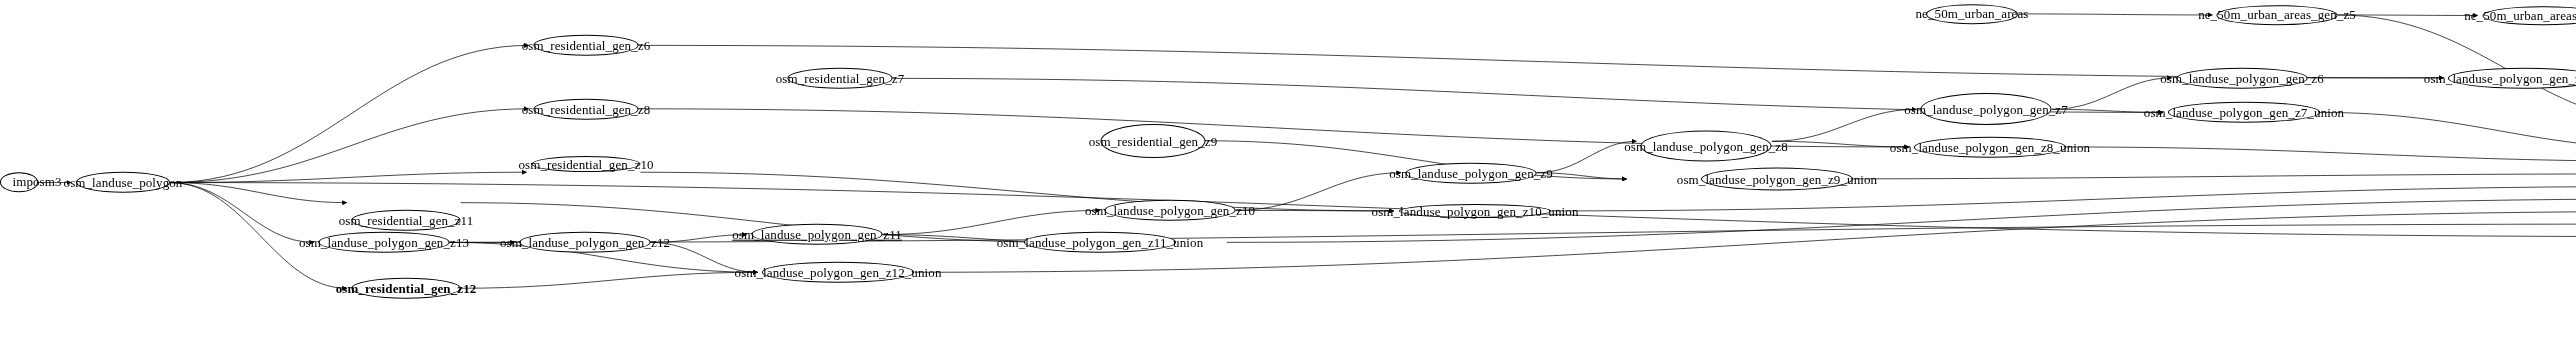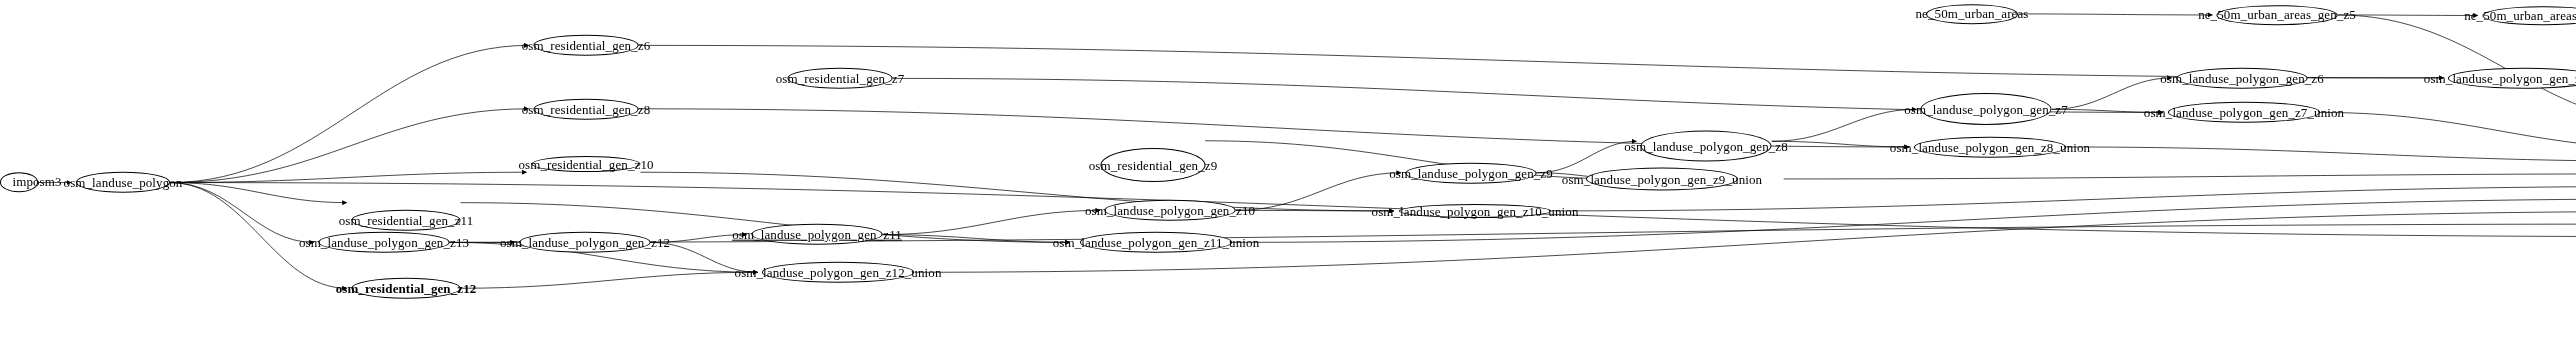--- a/index.html
+++ b/index.html
@@ -108,21 +108,21 @@
       </div>
       <div class="node" style="left: 586px; top: 45px; width: 105px; height: 20.6px;">
         <span class="node-label">osm_residential_gen_z6</span>
       </div>
       <div class="node" style="left: 840px; top: 78px; width: 105px; height: 20.6px;">
         <span class="node-label">osm_residential_gen_z7</span>
       </div>
       <div class="node" style="left: 586px; top: 109px; width: 105px; height: 20.6px;">
         <span class="node-label">osm_residential_gen_z8</span>
       </div>
-      <div class="node" style="left: 1153px; top: 141px; width: 105px; height: 34px; margin-top: 24px;">
+      <div class="node" style="left: 1153px; top: 141px; width: 105px; height: 34px;">
         <span class="node-label">osm_residential_gen_z9</span>
       </div>
       <div class="node" style="left: 586px; top: 164px; width: 109px; height: 16px;">
         <span class="node-label">osm_residential_gen_z10</span>
       </div>
       <div class="node" style="left: 406px; top: 220px; width: 109px; height: 20.6px;">
         <span class="node-label">osm_residential_gen_z11</span>
       </div>
       <div class="node" style="left: 406px; top: 288px; width: 109px; height: 20.6px; font-weight: bold;">
         <span class="node-label">osm_residential_gen_z12</span>
@@ -132,33 +132,33 @@
       </div>
       <div class="node" style="left: 585px; top: 242px; width: 131px; height: 20.6px;">
         <span class="node-label">osm_landuse_polygon_gen_z12</span>
       </div>
       <div class="node" style="left: 817px; top: 234px; width: 131px; height: 20.6px; text-decoration: underline;">
         <span class="node-label">osm_landuse_polygon_gen_z11</span>
       </div>
       <div class="node" style="left: 838px; top: 272px; width: 152px; height: 20.6px;">
         <span class="node-label">osm_landuse_polygon_gen_z12_union</span>
       </div>
-      <div class="node" style="left: 1156px; top: 242px; width: 152px; height: 20.6px;">
+      <div class="node" style="left: 1100px; top: 242px; width: 152px; height: 20.6px;">
         <span class="node-label">osm_landuse_polygon_gen_z11_union</span>
       </div>
       <div class="node" style="left: 1170px; top: 210px; width: 131px; height: 20.6px;">
         <span class="node-label">osm_landuse_polygon_gen_z10</span>
       </div>
       <div class="node" style="left: 1475px; top: 211px; width: 152px; height: 14px;">
         <span class="node-label">osm_landuse_polygon_gen_z10_union</span>
       </div>
       <div class="node" style="left: 1471px; top: 173px; width: 131px; height: 20.6px;">
         <span class="node-label">osm_landuse_polygon_gen_z9</span>
       </div>
-      <div class="node" style="left: 1662px; top: 179px; width: 152px; height: 23px;">
+      <div class="node" style="left: 1777px; top: 179px; width: 152px; height: 23px;">
         <span class="node-label">osm_landuse_polygon_gen_z9_union</span>
       </div>
       <div class="node" style="left: 1706px; top: 146px; width: 131px; height: 31px;">
         <span class="node-label">osm_landuse_polygon_gen_z8</span>
       </div>
       <div class="node" style="left: 1990px; top: 147px; width: 152px; height: 20.6px;">
         <span class="node-label">osm_landuse_polygon_gen_z8_union</span>
       </div>
       <div class="node" style="left: 1986px; top: 109px; width: 131px; height: 32px;">
         <span class="node-label">osm_landuse_polygon_gen_z7</span>

